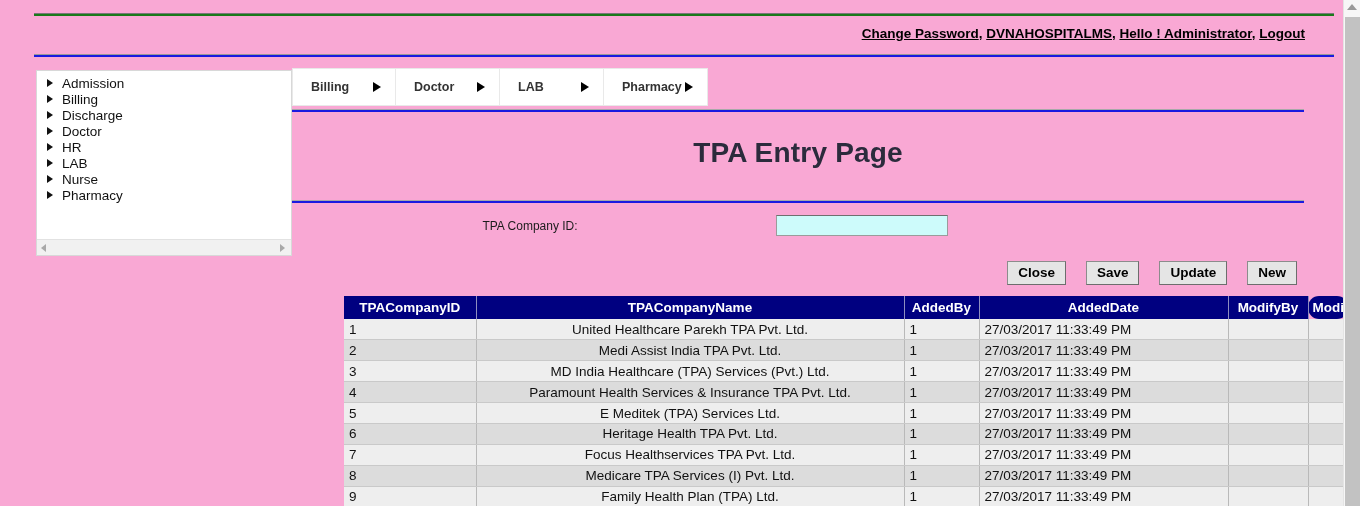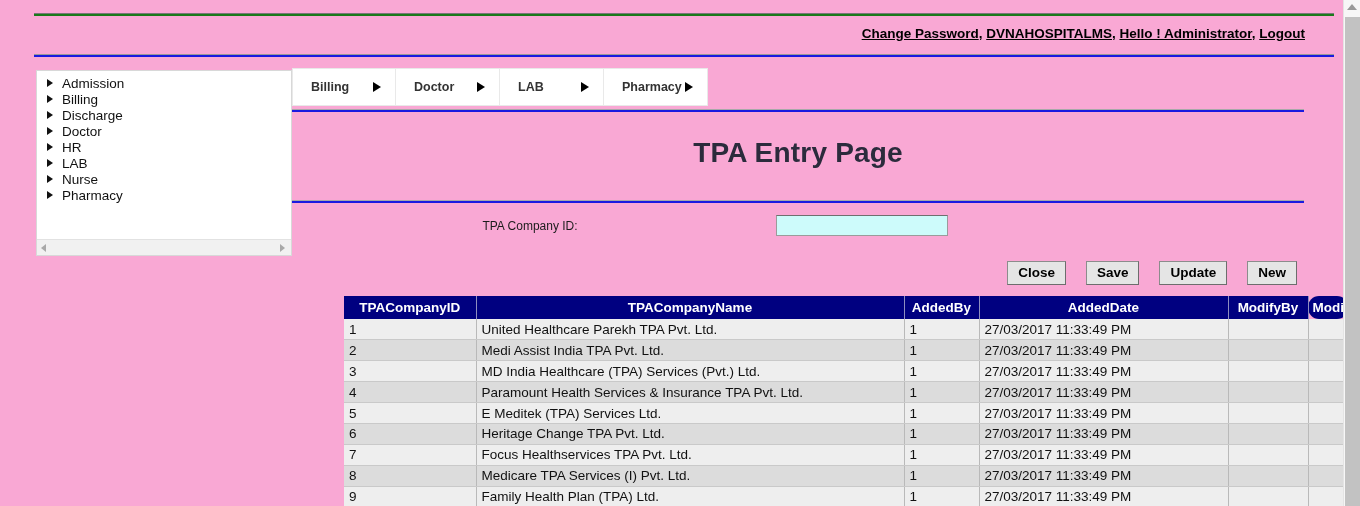--- a/index.html
+++ b/index.html
@@ -220,21 +220,21 @@
     border-right: 1px solid #b9b9b9;
     border-bottom: 1px solid #c9c9c9;
     white-space: nowrap;
     overflow: hidden;
   }
   table.grid td:last-child { border-right: none; }
   table.grid tr.odd td  { background: #eeeeee; }
   table.grid tr.even td { background: #dcdcdc; }
 
   .c-id    { width: 132px; }
-  .c-name  { width: 428px; }
+  .c-name  { width: 428px; text-align: center; }
   .c-by    { width: 75px; }
   .c-date  { width: 249px; }
   .c-mby   { width: 80px; }
   .c-mdate { width: 40px; }
 </style>
 </head>
 <body>
 
 <div id="page">
 
@@ -378,21 +378,21 @@
         <tr class="odd">
           <td class="c-id">5</td>
           <td class="c-name">E Meditek (TPA) Services Ltd.</td>
           <td class="c-by">1</td>
           <td class="c-date">27/03/2017 11:33:49 PM</td>
           <td class="c-mby"></td>
           <td class="c-mdate"></td>
         </tr>
         <tr class="even">
           <td class="c-id">6</td>
-          <td class="c-name">Heritage Change TPA Pvt. Ltd.</td>
+          <td class="c-name">Heritage Health TPA Pvt. Ltd.</td>
           <td class="c-by">1</td>
           <td class="c-date">27/03/2017 11:33:49 PM</td>
           <td class="c-mby"></td>
           <td class="c-mdate"></td>
         </tr>
         <tr class="odd">
           <td class="c-id">7</td>
           <td class="c-name">Focus Healthservices TPA Pvt. Ltd.</td>
           <td class="c-by">1</td>
           <td class="c-date">27/03/2017 11:33:49 PM</td>

